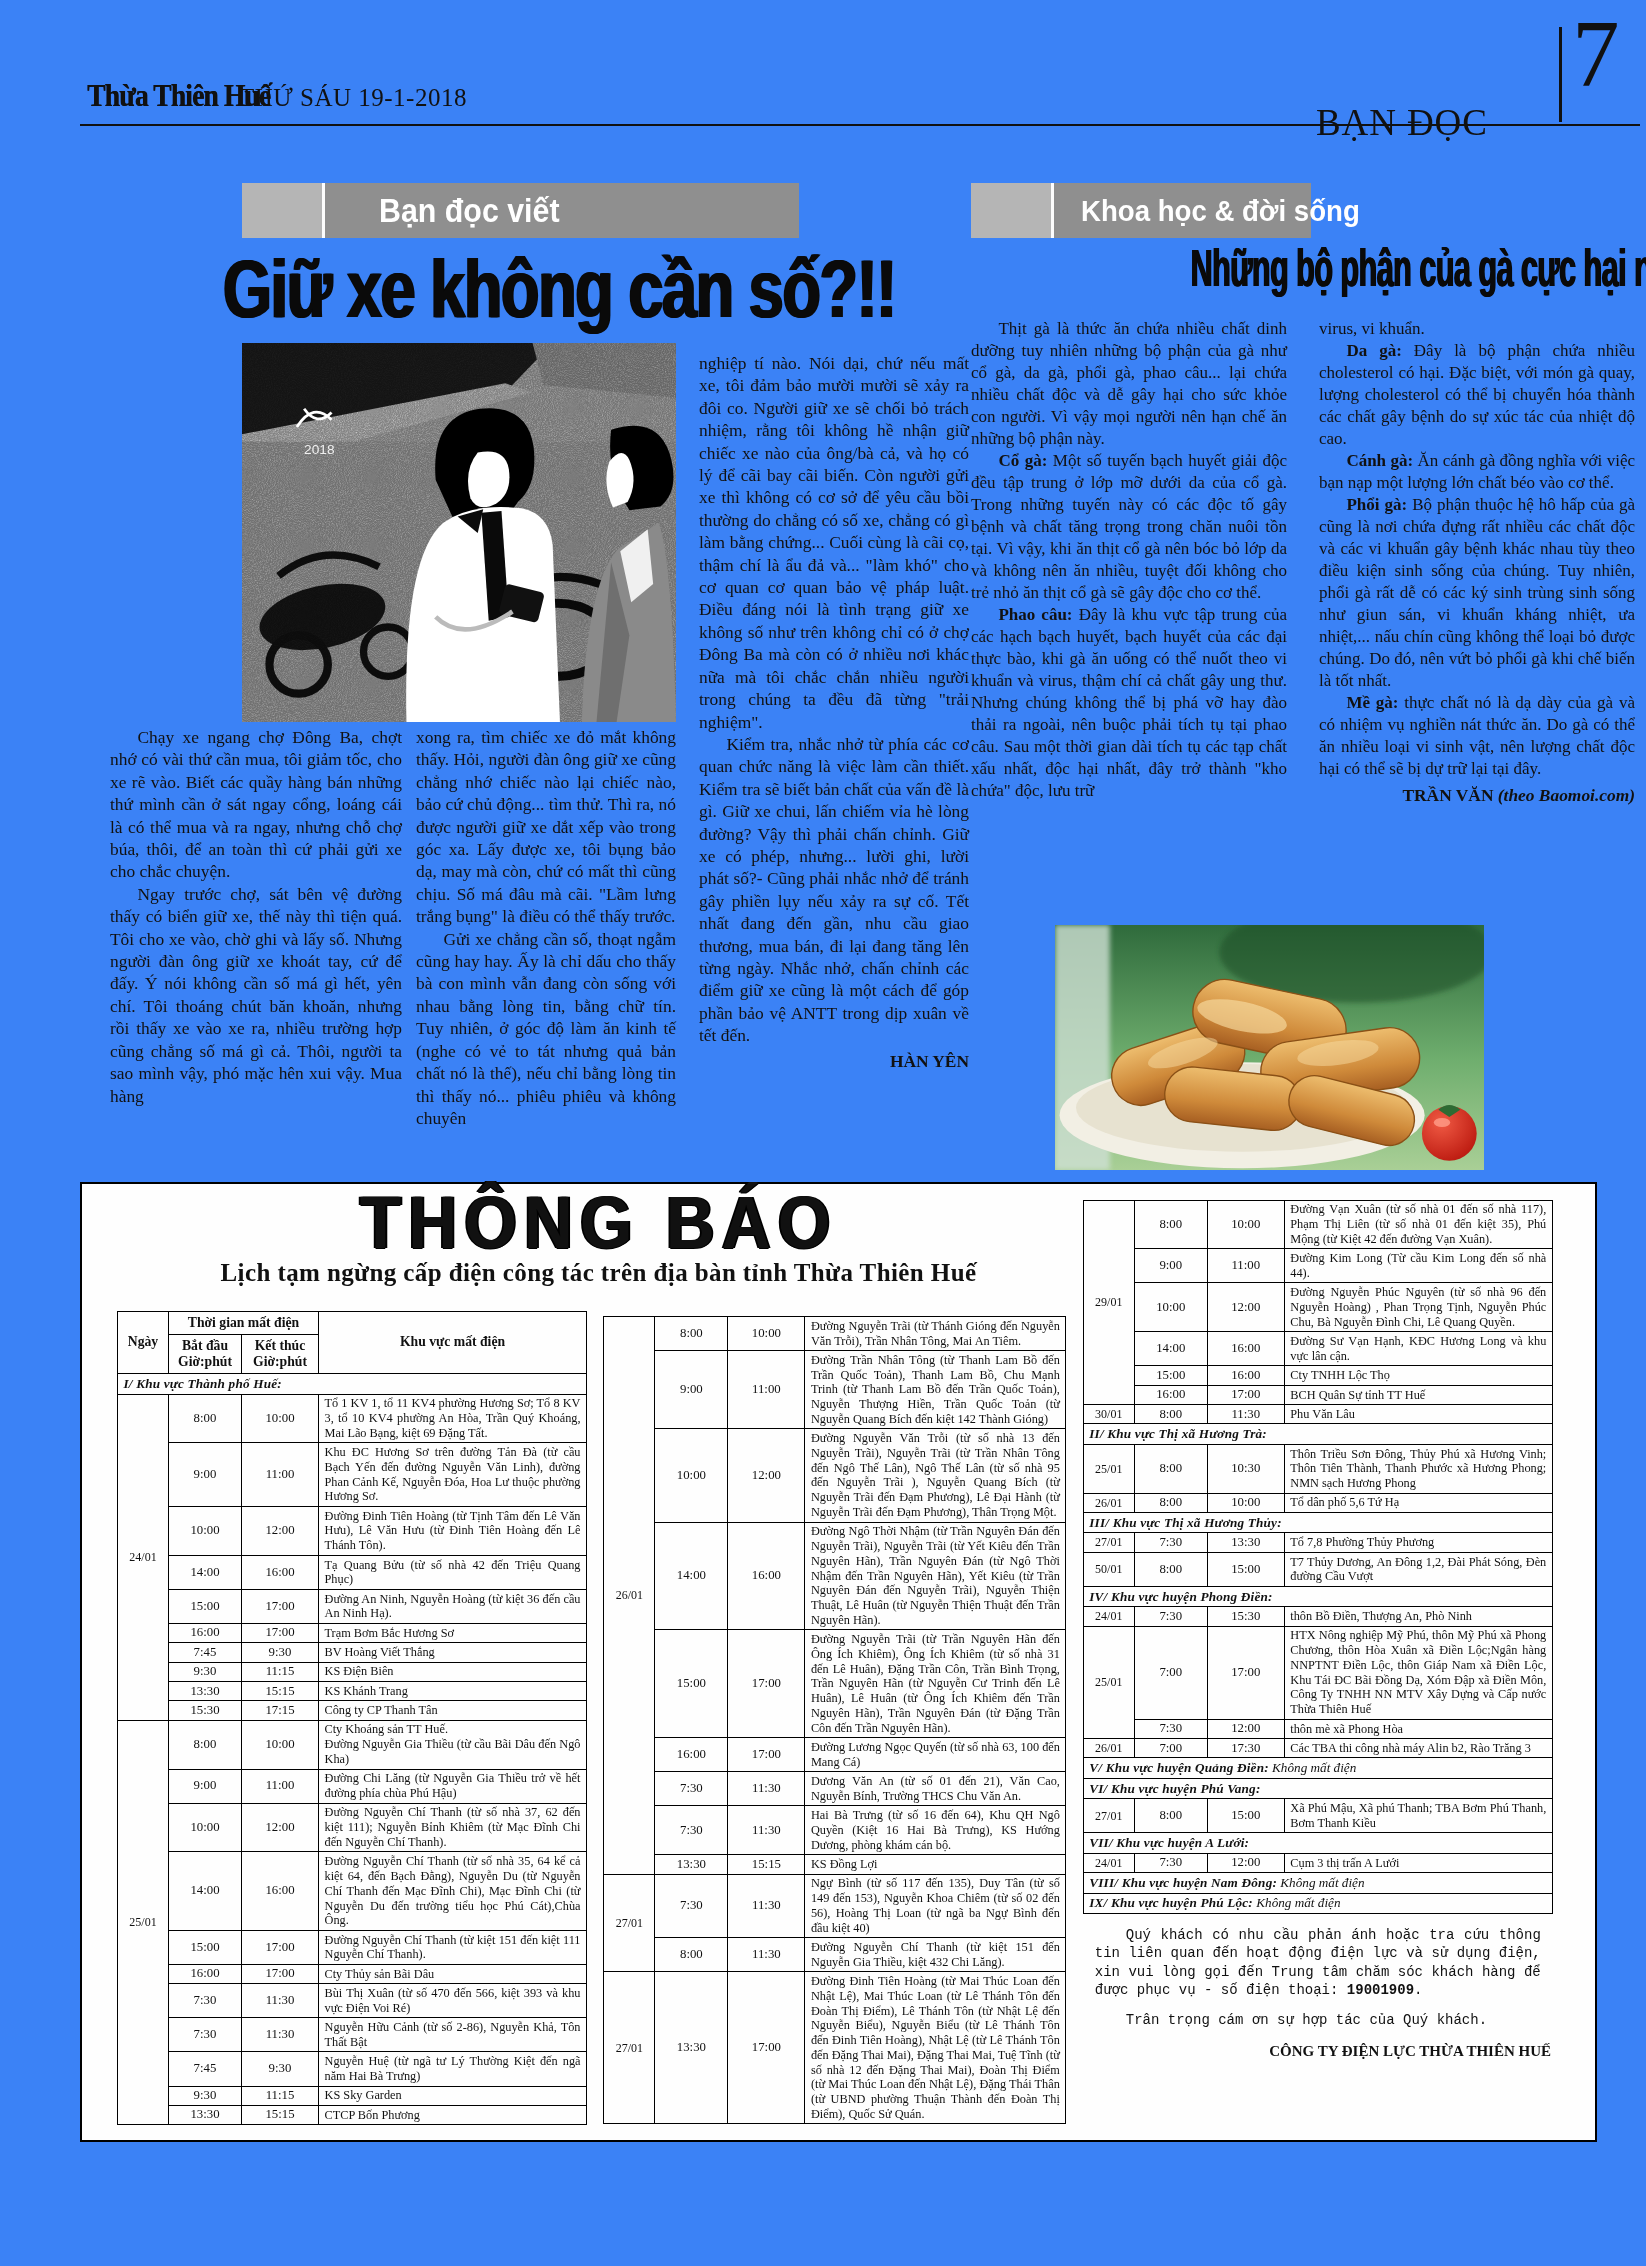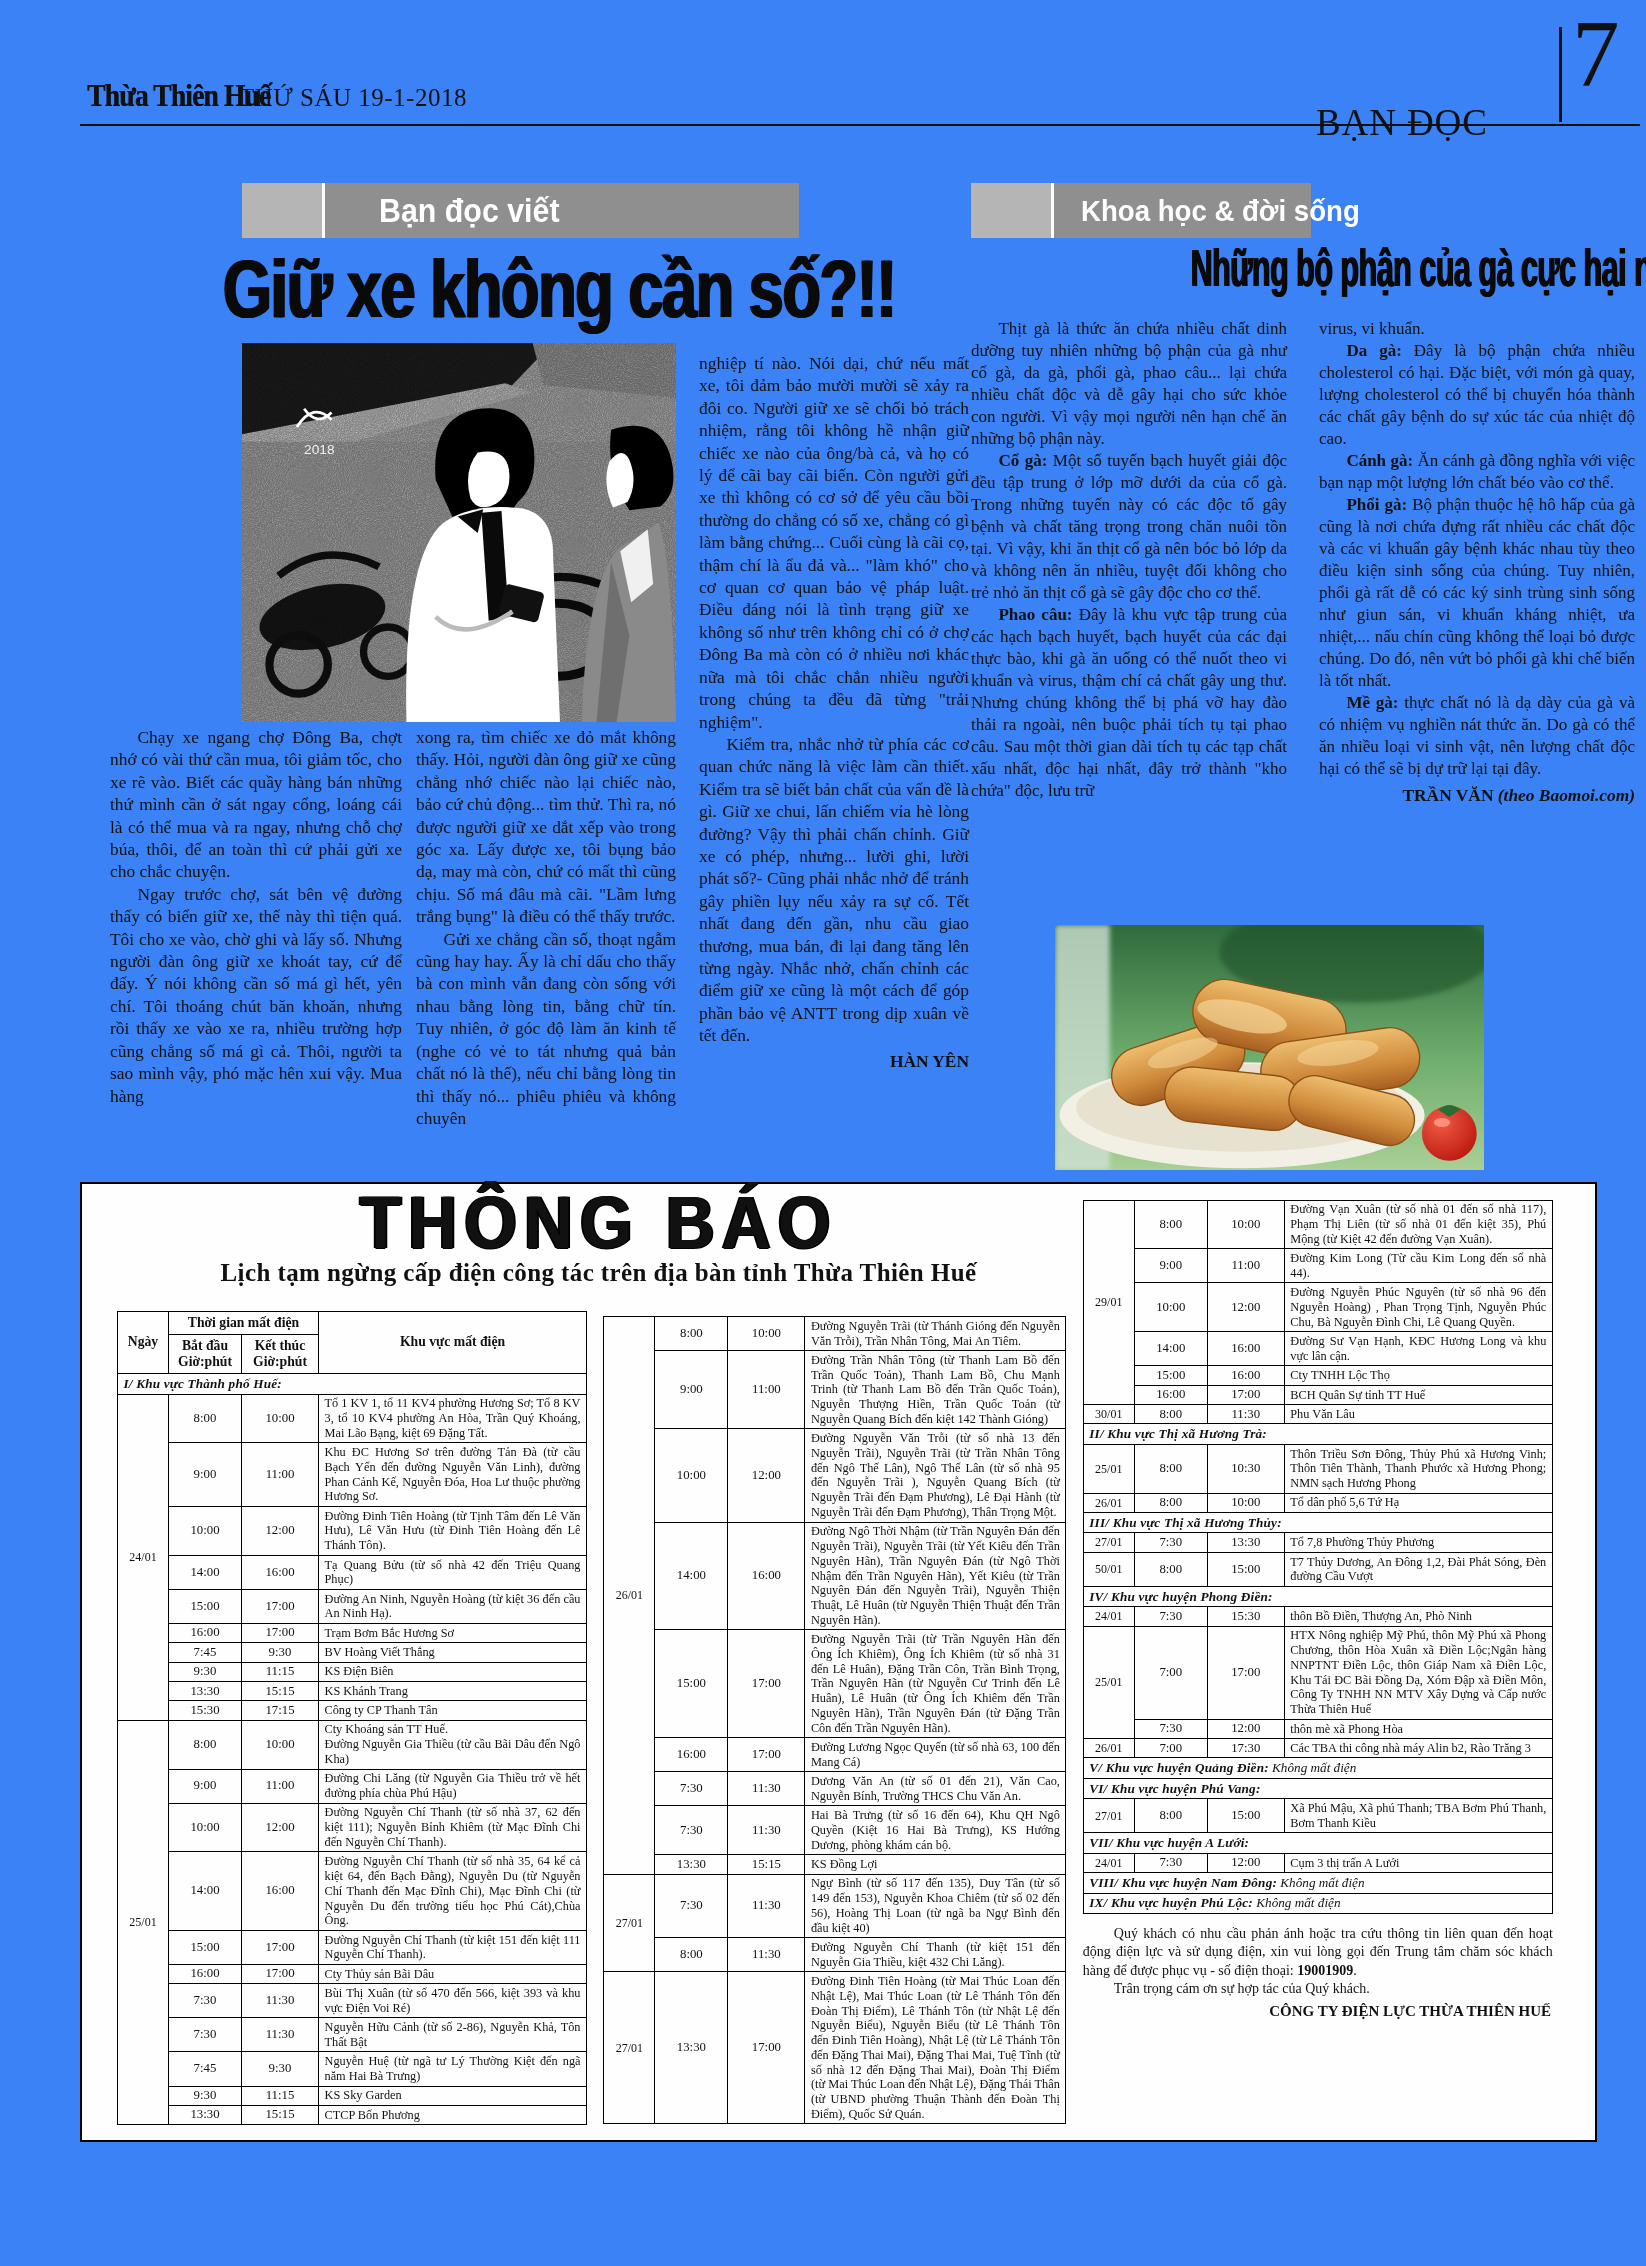--- a/index.html
+++ b/index.html
@@ -64,21 +64,21 @@
   table.outage{border-collapse:collapse;width:100%;table-layout:fixed;
           font-size:12.3px;line-height:1.2;border:1.8px solid #000;}
   table.outage th,table.outage td{border:1.1px solid #000;vertical-align:middle;}
   th.hc{font-size:13.7px;padding:2.7px 1.8px;font-weight:bold;}
   td.dcell{text-align:center;font-size:12px;padding:0.9px;}
   td.tcell{text-align:center;font-size:12.8px;padding:0.9px;}
   td.acell{text-align:justify;padding:1.8px 5.5px;}
   td.sec{padding:1.8px 5.5px;font-size:13.2px;}
   td.sec i b{letter-spacing:0.2px;}
   .tfoot{margin-top:11px;font-size:14px;line-height:18.3px;}
-  .fline{margin:0;text-align:justify;text-indent:31px;}
+  .fline{margin:12px;text-align:justify;text-indent:31px;font-family:Liberation Mono, monospace;}
   .company{margin:3.7px 1.8px 0 0;text-align:right;font-weight:bold;font-size:15px;}
 </style>
 </head>
 <body>
 
 <div class="page">
 
   <div class="brand">Thừa Thiên Huế</div>
   <div class="mdate">THỨ SÁU 19-1-2018</div>
   <div class="msection">BẠN ĐỌC</div>

